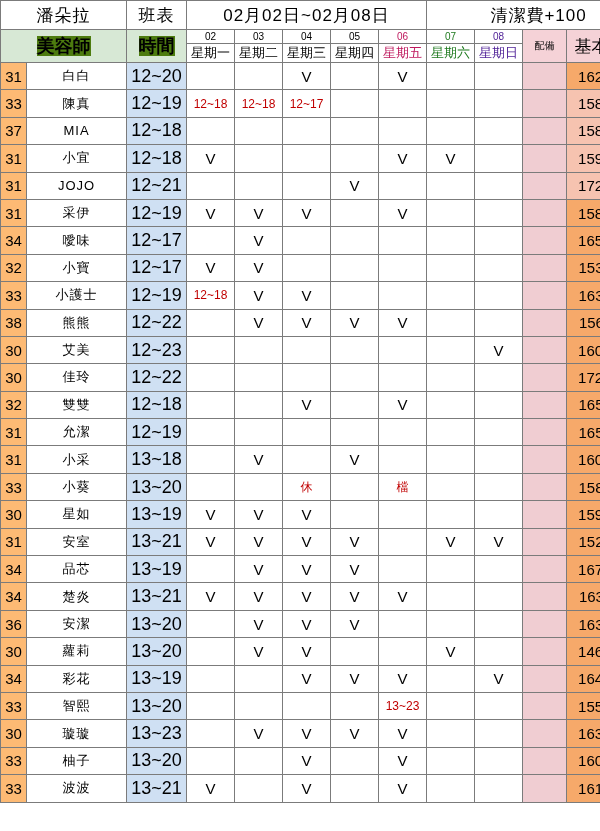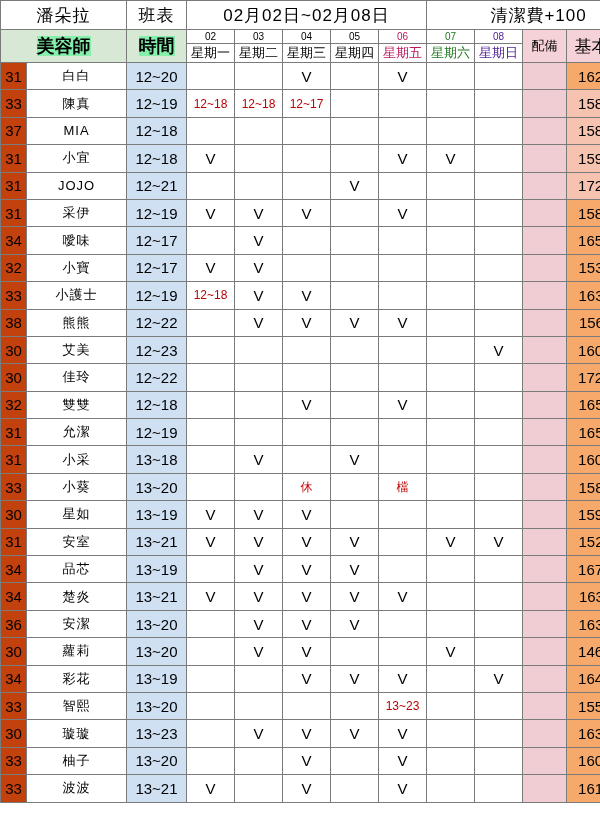--- a/index.html
+++ b/index.html
@@ -43,57 +43,57 @@
   }
   .title-name { text-align: center; }
   .title-ban  { text-align: center; }
   .title-date { text-align: center; margin-left: 10px; }
   .title-fee  { text-align: center; }
 
   
   .hdr-main {
     font-size: 18px;
     font-weight: bold;
-    background: #86efac;
+    background: #4d7c0f;
     height: 26px;
   }
   .hdr-name { background: #d7e8d5; }
   .hdr-time { background: #d7e8d5; }
-  .hdr-equip { background: #f5d2d7; font-size: 13px; line-height: 1.05; }
+  .hdr-equip { background: #f5d2d7; font-size: 10px; line-height: 1.05; }
   .hdr-basic { background: #f5d2d7; font-size: 17px; font-weight: bold; }
 
   .daynum {
     font-size: 10px;
     height: 13px;
     background: #ffffff;
   }
   .dayname {
     font-size: 13px;
     height: 13px;
     background: #ffffff;
   }
   .d-sat { color: #1f7a1f; }
   .d-sun { color: #4c1d95; }
   .d-fri { color: #be185d; }
 
   
   tr.data-row td { height: 26.4px; }
   .c-num {
-    background: #c2410c;
+    background: #fdba74;
     font-size: 15px;
     font-weight: bold;
   }
   .c-name {
     font-size: 13px;
     font-weight: bold;
     letter-spacing: 1px;
   }
   .c-time {
     background: #cfe0f3;
-    font-size: 15px;
+    font-size: 18px;
   }
   .c-day {
     font-size: 15px;
   }
   .c-day.note {
     color: #c00000;
     font-size: 12px;
   }
   .c-equip {
     background: #f0cdd2;

